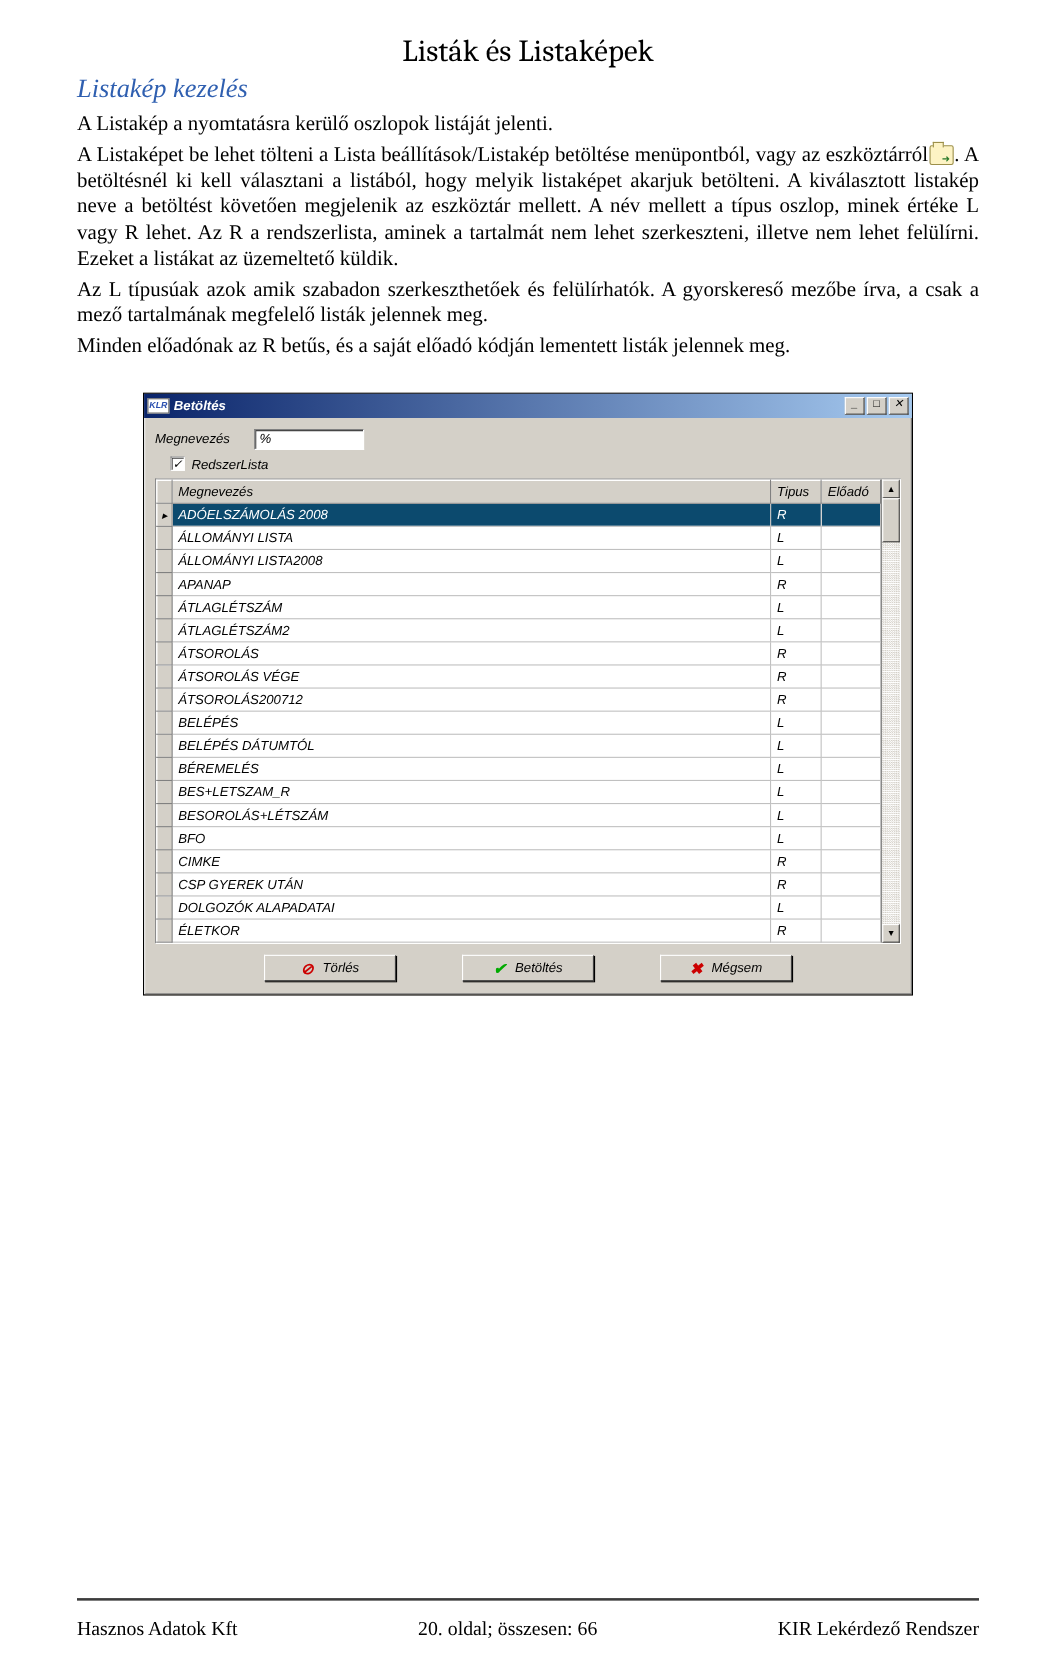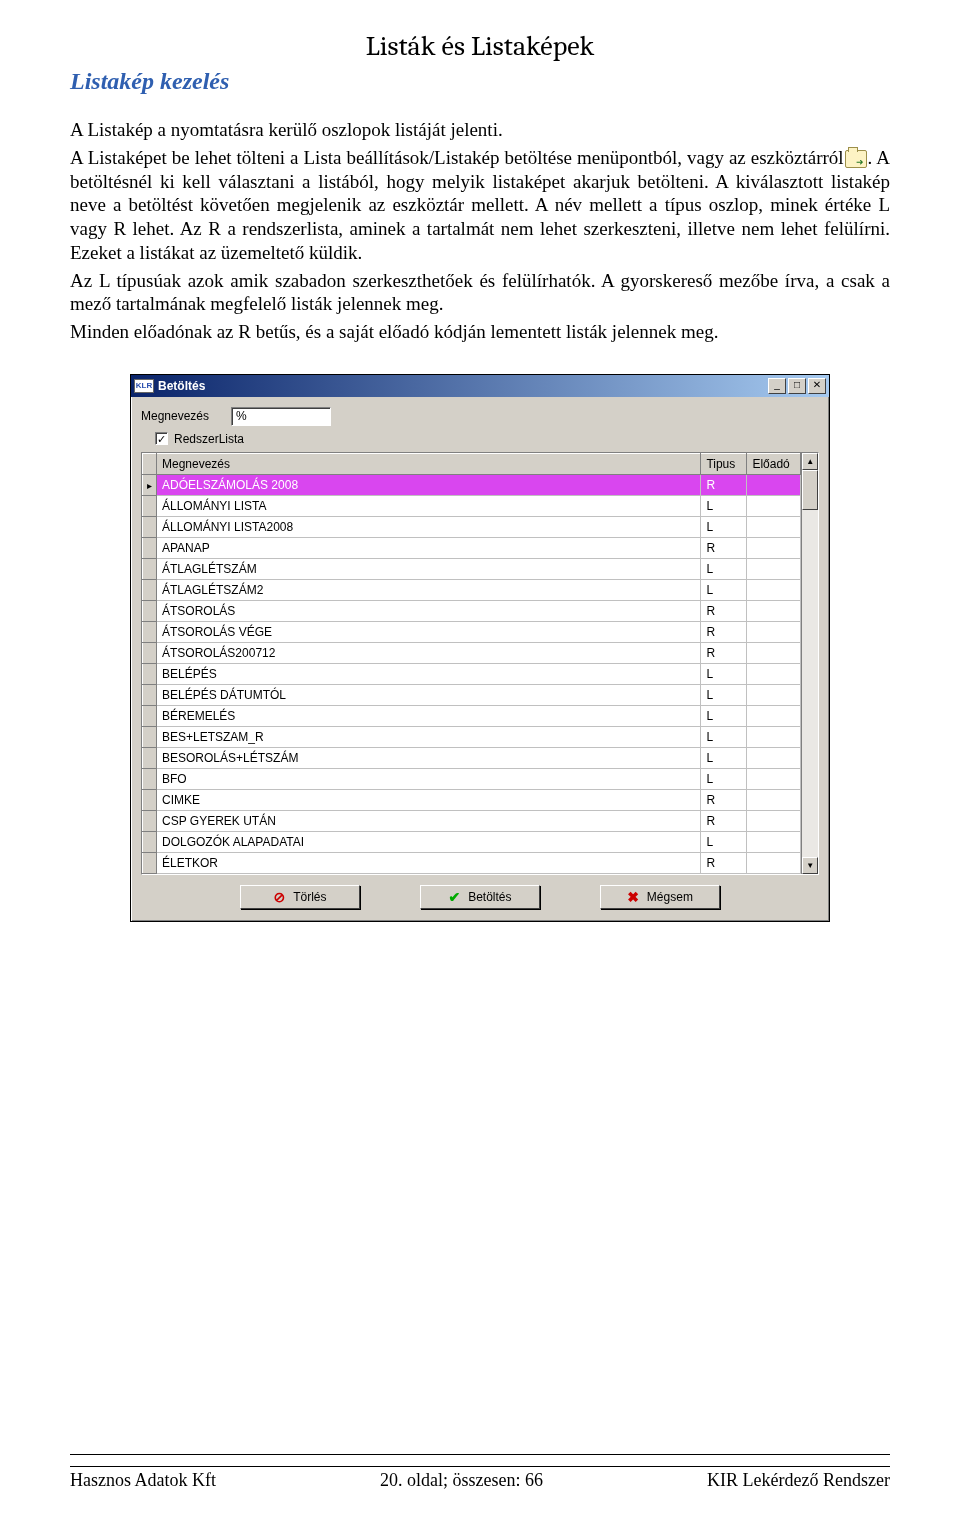--- a/index.html
+++ b/index.html
@@ -17,23 +17,23 @@
     font-family: Cambria, Georgia, serif;
     font-size: 28px;
     font-weight: normal;
     text-align: center;
     margin: 10px 0 0 0;
   }
   h2.section-title {
     font-family: "Times New Roman", serif;
     color: #2f5fb0;
     font-size: 24px;
-    font-weight: bold;
+    font-weight: normal;
     font-style: italic;
-    margin: 6px 0 23px 0;
+    margin: 6px 0 6px 0;
   }
   p.body {
     font-size: 19px;
     line-height: 1.25;
     margin: 4px 0;
     text-align: justify;
   }
   .inline-icon {
     display: inline-block;
     width: 22px;
@@ -59,20 +59,21 @@
     position: absolute;
     font-size: 9px;
     color: #2a7a2a;
     right: 2px; bottom: -1px;
   }
 
   
   .dialog-wrap {
     margin: 30px auto 0;
     width: 700px;
+    font-style: italic;
   }
   .window {
     font-family: Tahoma, Arial, sans-serif;
     font-size: 12px;
     background: #d4d0c8;
     border: 1px solid #000;
     box-shadow: inset 1px 1px 0 #fff, inset -1px -1px 0 #808080;
   }
   .titlebar {
     background: linear-gradient(to right, #0a246a, #a6caf0);
@@ -196,21 +197,21 @@
   table.grid td.indicator {
     background: #d4d0c8;
     border-top: 1px solid #fff;
     border-left: 1px solid #fff;
     border-right: 1px solid #808080;
     border-bottom: 1px solid #808080;
     padding: 0;
     text-align: center;
   }
   tr.selected td.cell {
-    background: #d946ef;
+    background: #0c4a6e;
     color: #fff;
   }
   td.indicator.current::after {
     content: "▸";
     font-size: 10px;
     color: #000;
   }
   .vscroll {
     width: 17px;
     background: #d4d0c8;
@@ -272,21 +273,21 @@
   .ico-del { color: #c00; }
   .ico-ok  { color: #0a0; }
   .ico-x   { color: #c00; }
 
   .footer {
     position: absolute;
     left: 70px; right: 70px;
     bottom: 28px;
     font-size: 18px;
     border-top: 1px solid #000;
-    padding-top: 3px;
+    padding-top: 16px;
     display: flex;
     justify-content: space-between;
   }
   hr.footer-top {
     position: absolute;
     left: 70px; right: 70px;
     bottom: 56px;
     border: none;
     border-top: 1px solid #000;
   }

